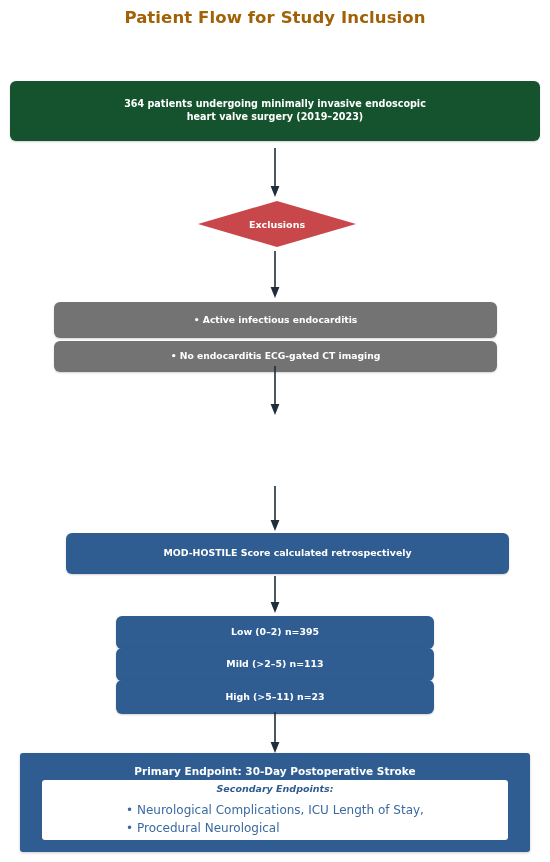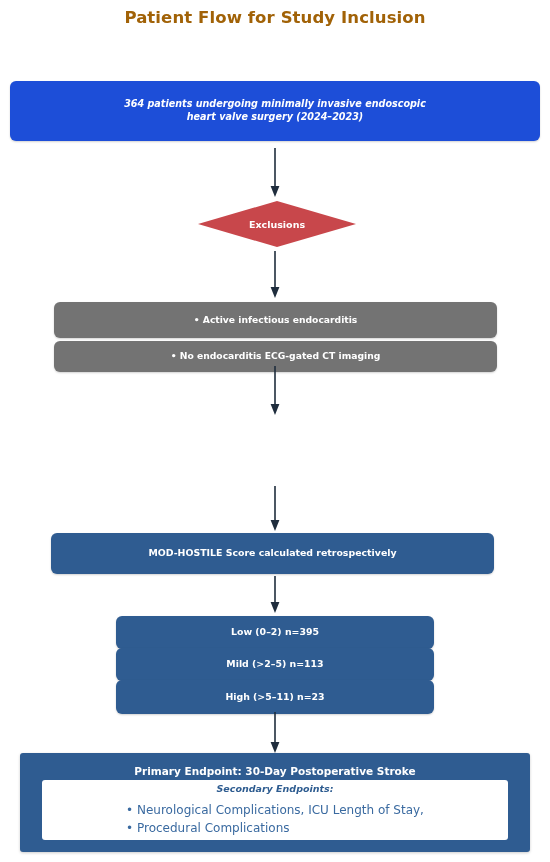--- a/index.html
+++ b/index.html
@@ -37,21 +37,21 @@
     align-items: center;
     justify-content: center;
     text-align: center;
     color: #ffffff;
     font-weight: bold;
     border-radius: 6px;
     box-shadow: 0 1px 2px rgba(0,0,0,0.18);
     line-height: 1.32;
     padding: 2px 10px;
   }
-  .node.green { background: #1d4ed8; font-style: italic; }
+  .node.green { background: #14532d; }
   .node.blue  { background: #2f5c91; }
   .node.red   { background: #737373; }
 
   .node-text { display: block; }
 
   
   .arrow {
     position: absolute;
     width: 14px;
     display: flex;
@@ -132,21 +132,21 @@
 </head>
 <body>
 
 <div id="flow-root">
 
   <div class="chart-title">Patient Flow for Study Inclusion</div>
 
   <div class="node green" style="left:10px; top:81px; width:530px; height:60px; font-size:9.6px;">
     <div>
       <span class="node-text">364 patients undergoing minimally invasive endoscopic</span>
-      <span class="node-text">heart valve surgery (2024–2023)</span>
+      <span class="node-text">heart valve surgery (2019–2023)</span>
     </div>
   </div>
 
   <div class="arrow" style="left:268px; top:148px; height:50px;">
     <svg width="14" height="50" viewBox="0 0 14 50" aria-hidden="true">
       <line x1="7" y1="0" x2="7" y2="40" stroke="#1f2d3d" stroke-width="1.6"></line>
       <polygon points="7,49 2.6,38 11.4,38" fill="#1f2d3d"></polygon>
     </svg>
   </div>
 
@@ -178,21 +178,21 @@
   </div>
 
 
   <div class="arrow" style="left:268px; top:486px; height:46px;">
     <svg width="14" height="46" viewBox="0 0 14 46" aria-hidden="true">
       <line x1="7" y1="0" x2="7" y2="36" stroke="#1f2d3d" stroke-width="1.6"></line>
       <polygon points="7,45 2.6,34 11.4,34" fill="#1f2d3d"></polygon>
     </svg>
   </div>
 
-  <div class="node blue" style="left:51px; top:533px; width:443px; height:41px; font-size:9.4px;">
+  <div class="node blue" style="left:66px; top:533px; width:443px; height:41px; font-size:9.4px;">
     <span class="node-text">MOD-HOSTILE Score calculated retrospectively</span>
   </div>
 
   <div class="arrow" style="left:268px; top:576px; height:38px;">
     <svg width="14" height="38" viewBox="0 0 14 38" aria-hidden="true">
       <line x1="7" y1="0" x2="7" y2="28" stroke="#1f2d3d" stroke-width="1.6"></line>
       <polygon points="7,37 2.6,26 11.4,26" fill="#1f2d3d"></polygon>
     </svg>
   </div>
 
@@ -212,18 +212,18 @@
       <polygon points="7,41 2.6,30 11.4,30" fill="#1f2d3d"></polygon>
     </svg>
   </div>
 
   <div class="endpoint-outer" style="left:20px; top:753px; width:510px; height:99px;">
     <div class="endpoint-primary">Primary Endpoint: 30-Day Postoperative Stroke</div>
     <div class="endpoint-inner">
       <div class="sec-title">Secondary Endpoints:</div>
       <div class="sec-items">
         <div>• Neurological Complications, ICU Length of Stay,</div>
-        <div>• Procedural Complications</div>
+        <div>• Procedural Neurological</div>
       </div>
     </div>
   </div>
 
 </div>
 
 </body></html>

